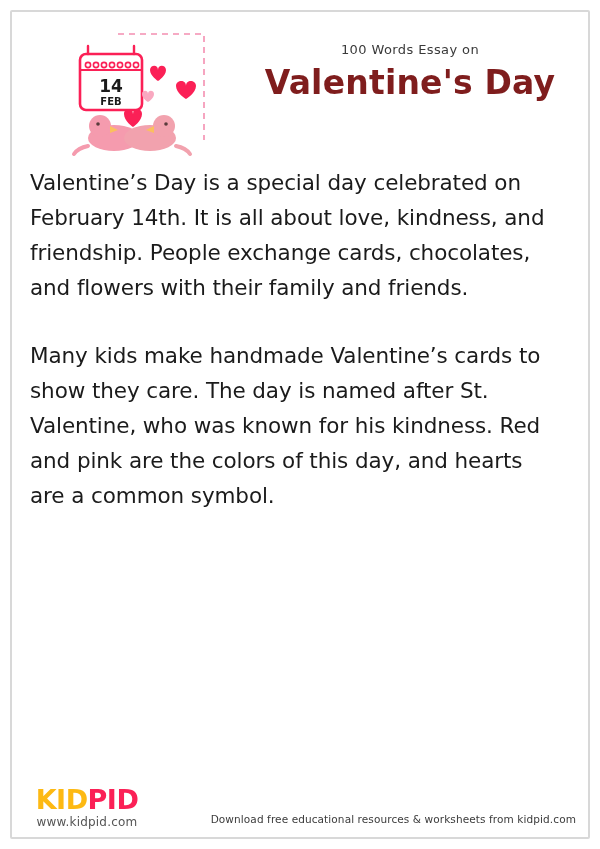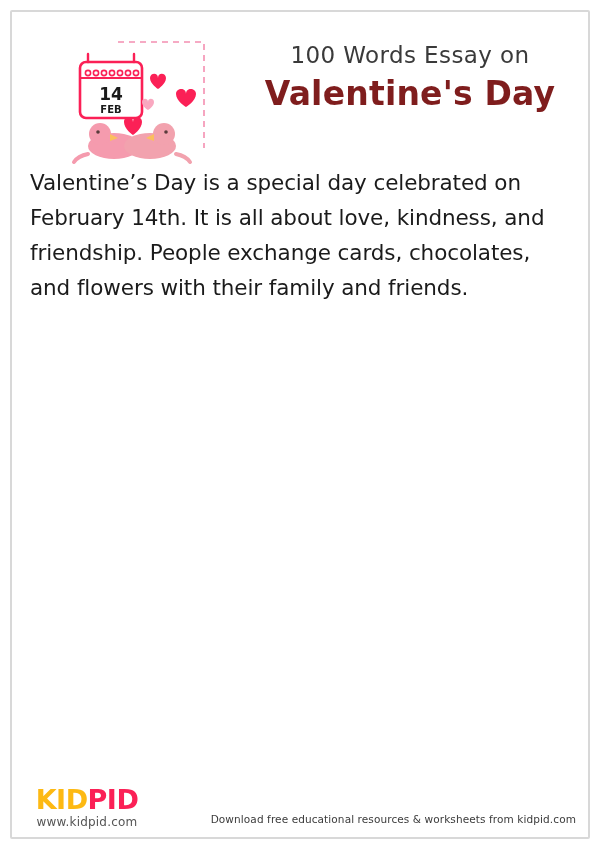--- a/index.html
+++ b/index.html
@@ -36,34 +36,34 @@
   .header {
     position: absolute;
     left: 26px;
     top: 22px;
     right: 26px;
     height: 135px;
   }
   .header-art {
     position: absolute;
     left: 0;
-    top: 8px;
+    top: 0;
     width: 210px;
     height: 135px;
   }
   .header-titles {
     position: absolute;
     left: 220px;
     top: 20px;
     right: 0;
     text-align: center;
   }
   .subtitle {
     font-family: "DejaVu Sans", sans-serif;
-    font-size: 23px;
+    font-size: 13px;
     color: #3a3a3a;
     letter-spacing: 0.4px;
     margin: 0 0 6px 0;
     font-weight: 400;
   }
   .title {
     font-family: "DejaVu Sans", sans-serif;
     font-size: 33px;
     font-weight: bold;
     color: #7f1d1d;
@@ -193,20 +193,21 @@
     </div>
 
     <div class="header-titles">
       <p class="subtitle">100 Words Essay on</p>
       <h1 class="title">Valentine's Day</h1>
     </div>
   </div>
 
   <div class="essay">
     <p class="para">Valentine’s Day is a special day celebrated on February 14th. It is all about love, kindness, and friendship. People exchange cards, chocolates, and flowers with their family and friends.</p>
+    <p class="para">Many kids make handmade Valentine’s cards to show they care. The day is named after St. Valentine, who was known for his kindness. Red and pink are the colors of this day, and hearts are a common symbol.</p>
   </div>
 
   <div class="footer">
     <div class="logo-wrap">
       <div class="logo-text"><span class="logo-kid">KID</span><span class="logo-pid">PID</span></div>
       <div class="logo-url">www.kidpid.com</div>
     </div>
     <div class="footer-note">Download free educational resources &amp; worksheets from kidpid.com</div>
   </div>
 

